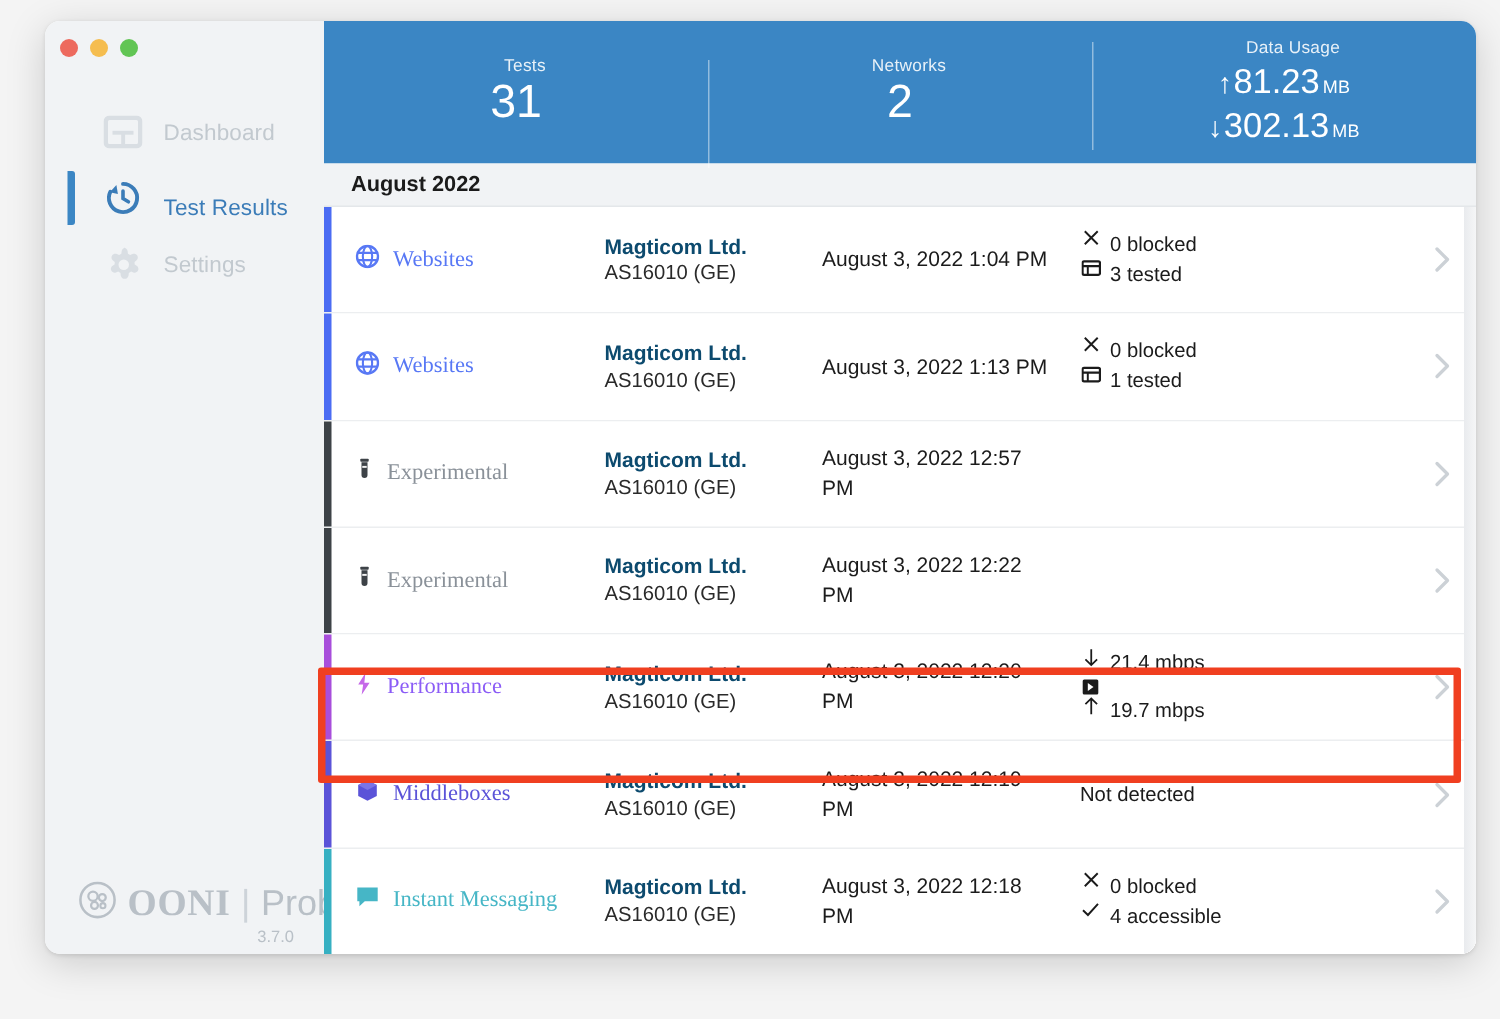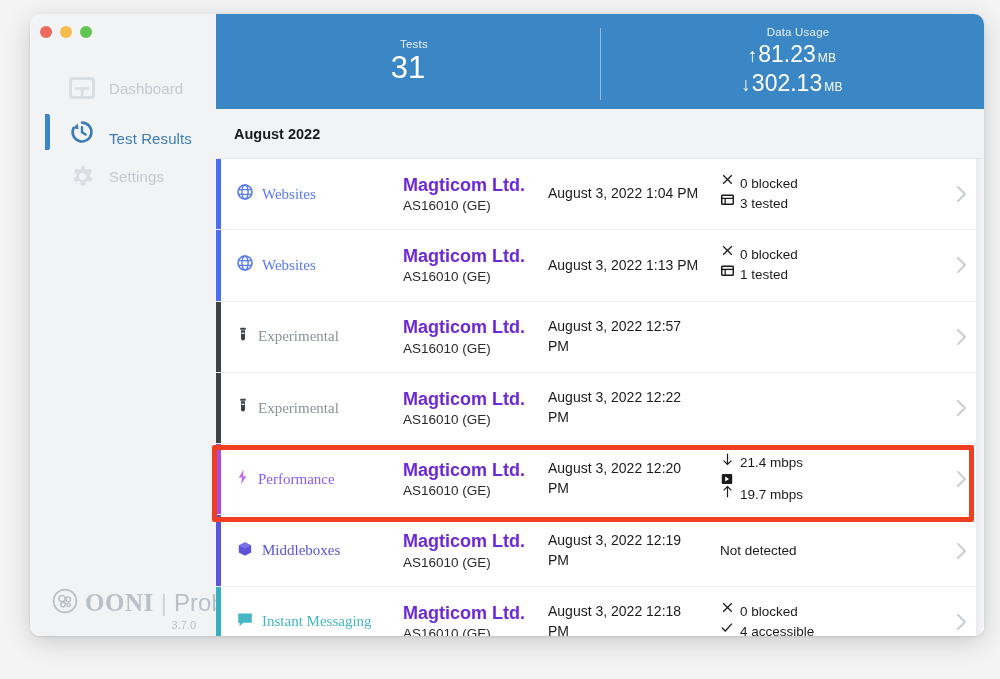--- a/index.html
+++ b/index.html
@@ -77,21 +77,21 @@
   .stat-label { font-size: 11.5px; color: #e8f1f8; letter-spacing: .2px; margin-bottom: 2px; padding-left: 12px; }
   .stat-value { font-size: 31px; font-weight: 300; line-height: 1.05; }
   .usage-line { font-size: 23px; font-weight: 300; line-height: 1.22; display: flex; align-items: baseline; justify-content: center; }
   .usage-line .arw { font-size: 19px; margin-right: 1px; }
   .usage-line .unit { font-size: 12px; margin-left: 2px; letter-spacing: .2px; }
 
   
   .month-band {
     background: #f1f3f5;
     border-bottom: 1px solid #e4e7ea;
-    height: 50px; display: flex; align-items: center;
+    height: 29px; display: flex; align-items: center;
     padding-left: 18px; flex: 0 0 auto;
   }
   .month-band .txt { font-size: 14.5px; font-weight: bold; color: #1b1b1b; }
 
   
   .list { flex: 1; overflow: hidden; position: relative; background: #fff; }
   .row {
     display: flex; align-items: center;
     height: 71.3px;
     border-bottom: 1px solid #eceef0;
@@ -100,21 +100,21 @@
     cursor: default;
   }
   .row .accent { width: 5px; height: 100%; flex: 0 0 5px; }
   .cell-name {
     width: 182px; flex: 0 0 182px;
     display: flex; align-items: center; gap: 9px;
     padding-left: 16px;
   }
   .cell-name .nm { font-size: 15px; font-family: Liberation Serif, serif; }
   .cell-net { width: 145px; flex: 0 0 145px; }
-  .cell-net .n1 { font-size: 18px; font-weight: bold; color: #6d28d9; line-height: 1.35; }
+  .cell-net .n1 { font-size: 14px; font-weight: bold; color: #0c4a6e; line-height: 1.35; }
   .cell-net .n2 { font-size: 13.5px; color: #2a2a2a; line-height: 1.35; }
   .cell-date { width: 164px; flex: 0 0 164px; font-size: 14px; color: #1b1b1b; line-height: 1.42; padding-right: 10px; }
   .cell-meta { flex: 1; min-width: 0; padding-left: 8px; }
   .meta-line { display: flex; align-items: flex-start; gap: 6px; font-size: 13.5px; color: #1b1b1b; line-height: 1.5; }
   .meta-line .mi { width: 14px; display: inline-flex; justify-content: center; align-items: center; }
   .cell-chev { width: 46px; flex: 0 0 46px; display: flex; justify-content: center; align-items: center; }
 
   
   .ac-websites { background: #4b6cf3; }
   .nm-websites { color: #5878f5; }
@@ -216,20 +216,24 @@
 
     <div class="main">
 
       <div class="stats">
 
         <div class="stat">
           <div class="stat-label">Tests</div>
           <div class="stat-value">31</div>
         </div>
 
+        <div class="stat">
+          <div class="stat-label">Networks</div>
+          <div class="stat-value">2</div>
+        </div>
 
         <div class="stat">
           <div class="stat-label">Data Usage</div>
           <div class="usage-line">
             <span class="arw">↑</span>
             <span>81.23</span>
             <span class="unit">MB</span>
           </div>
           <div class="usage-line">
             <span class="arw">↓</span>

